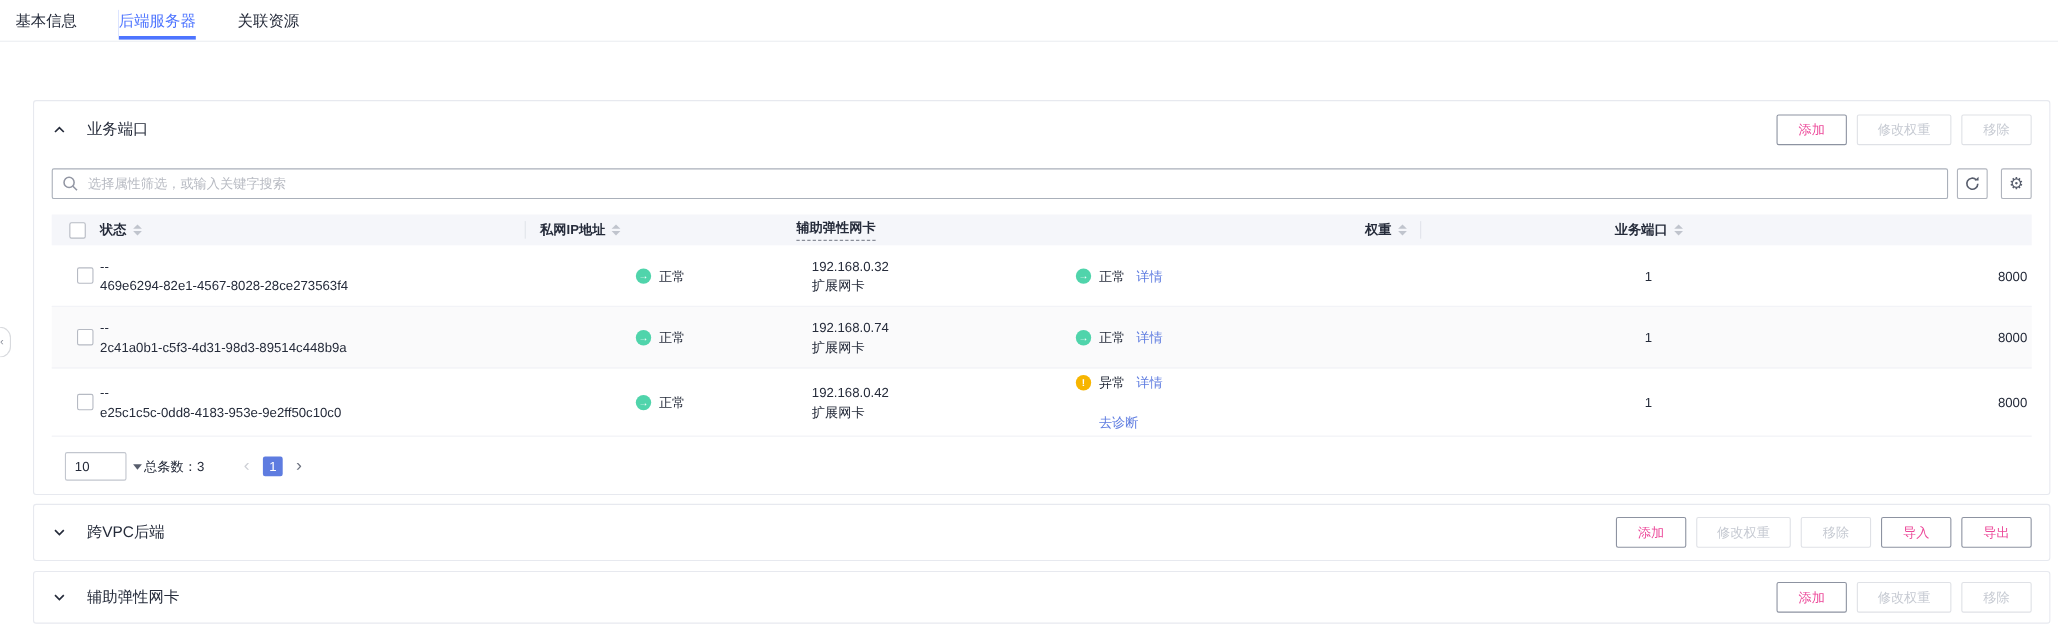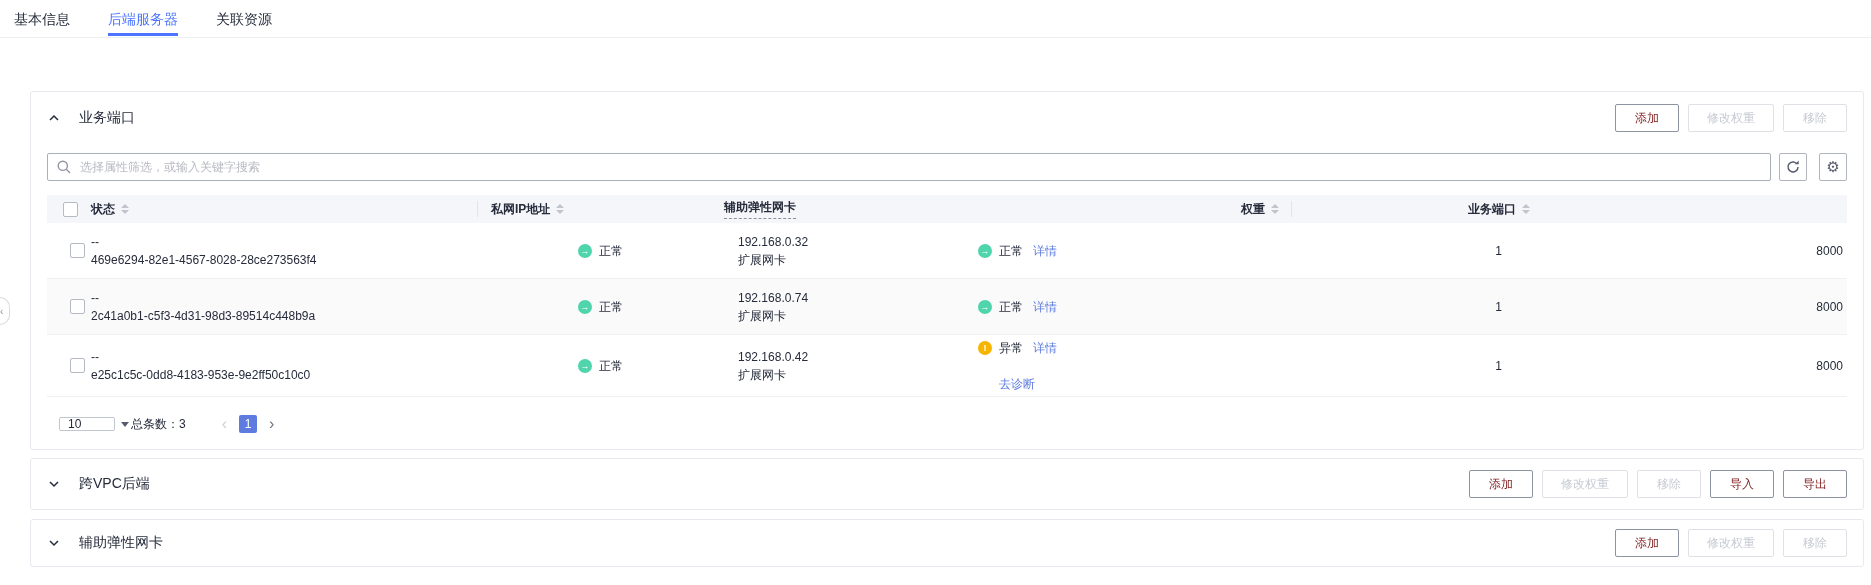--- a/index.html
+++ b/index.html
@@ -17,21 +17,21 @@
   .card-main { margin-top:53px; padding:11px 16px 12px 16px; }
   .card-row { margin-top:8px; height:52px; display:flex; align-items:center; padding:0 16px; }
   .card-row.last { margin-top:9px; height:48px; }
 
   .sec-head { display:flex; align-items:center; height:30px; }
   .sec-caret { width:14px; height:14px; display:flex; align-items:center; justify-content:center;
     cursor:pointer; margin-right:18px; }
   .sec-title { font-size:14px; color:#252b3a; }
   .btn-group { margin-left:auto; display:flex; gap:9px; }
   .btn { height:28px; min-width:64px; padding:0 18px; background:#fff; border:1px solid #8d93a1;
-    border-radius:2px; font-size:12px; color:#7f1d1d; cursor:pointer;
+    border-radius:2px; font-size:12px; color:#ec4899; cursor:pointer;
     display:flex; align-items:center; justify-content:center; font-family:inherit; }
   .btn:disabled, .btn.disabled { border-color:#dfe1e6; color:#c6cad2; cursor:default; }
 
   
   .toolbar { display:flex; align-items:center; margin-top:20px; height:28px; }
   .search-wrap { position:relative; flex:1; height:28px; }
   .search-wrap svg { position:absolute; left:9px; top:6px; }
   .search-input { width:100%; height:28px; border:1px solid #aab0ba; border-radius:2px;
     padding:0 8px 0 32px; font-size:12px; color:#0f766e; font-family:inherit; outline:none; }
   .search-input::placeholder { color:#b7bac2; }
@@ -72,21 +72,21 @@
   .dot.ok { background:#50d4ab; }
   .dot.warn { background:#f7b500; }
   .st-txt { margin-left:7px; }
   .link { color:#5e7ce0; cursor:pointer; text-decoration:none; }
   .health-line { display:flex; align-items:center; }
   .health-line .link { margin-left:10px; }
   .diag { margin-left:21px; margin-top:18px; }
 
   
   .pager { display:flex; align-items:center; margin-top:14px; height:26px; padding-left:12px; font-size:12px; }
-  .psel { width:56px; height:14px; border:1px solid #c2c6ce; border-radius:2px; display:flex;
+  .psel { width:56px; height:26px; border:1px solid #c2c6ce; border-radius:2px; display:flex;
     align-items:center; padding:0 8px; cursor:pointer; background:#fff;gap:40px; }
   .psel .caret { margin-left:auto; width:0; height:0; border-left:4px solid transparent;
     border-right:4px solid transparent; border-top:5px solid #575d6c; }
   .ptotal { margin-left:16px; }
   .pchev { font-size:16px; line-height:1; padding:0 6px; cursor:pointer; }
   .pchev.prev { color:#ced0d6; margin-left:30px; }
   .pchev.next { color:#6e7380; }
   .ppage { width:18px; height:18px; background:#5e7ce0; color:#fff; border-radius:2px; font-size:12px;
     display:flex; align-items:center; justify-content:center; margin:0 6px; cursor:pointer; }
 

